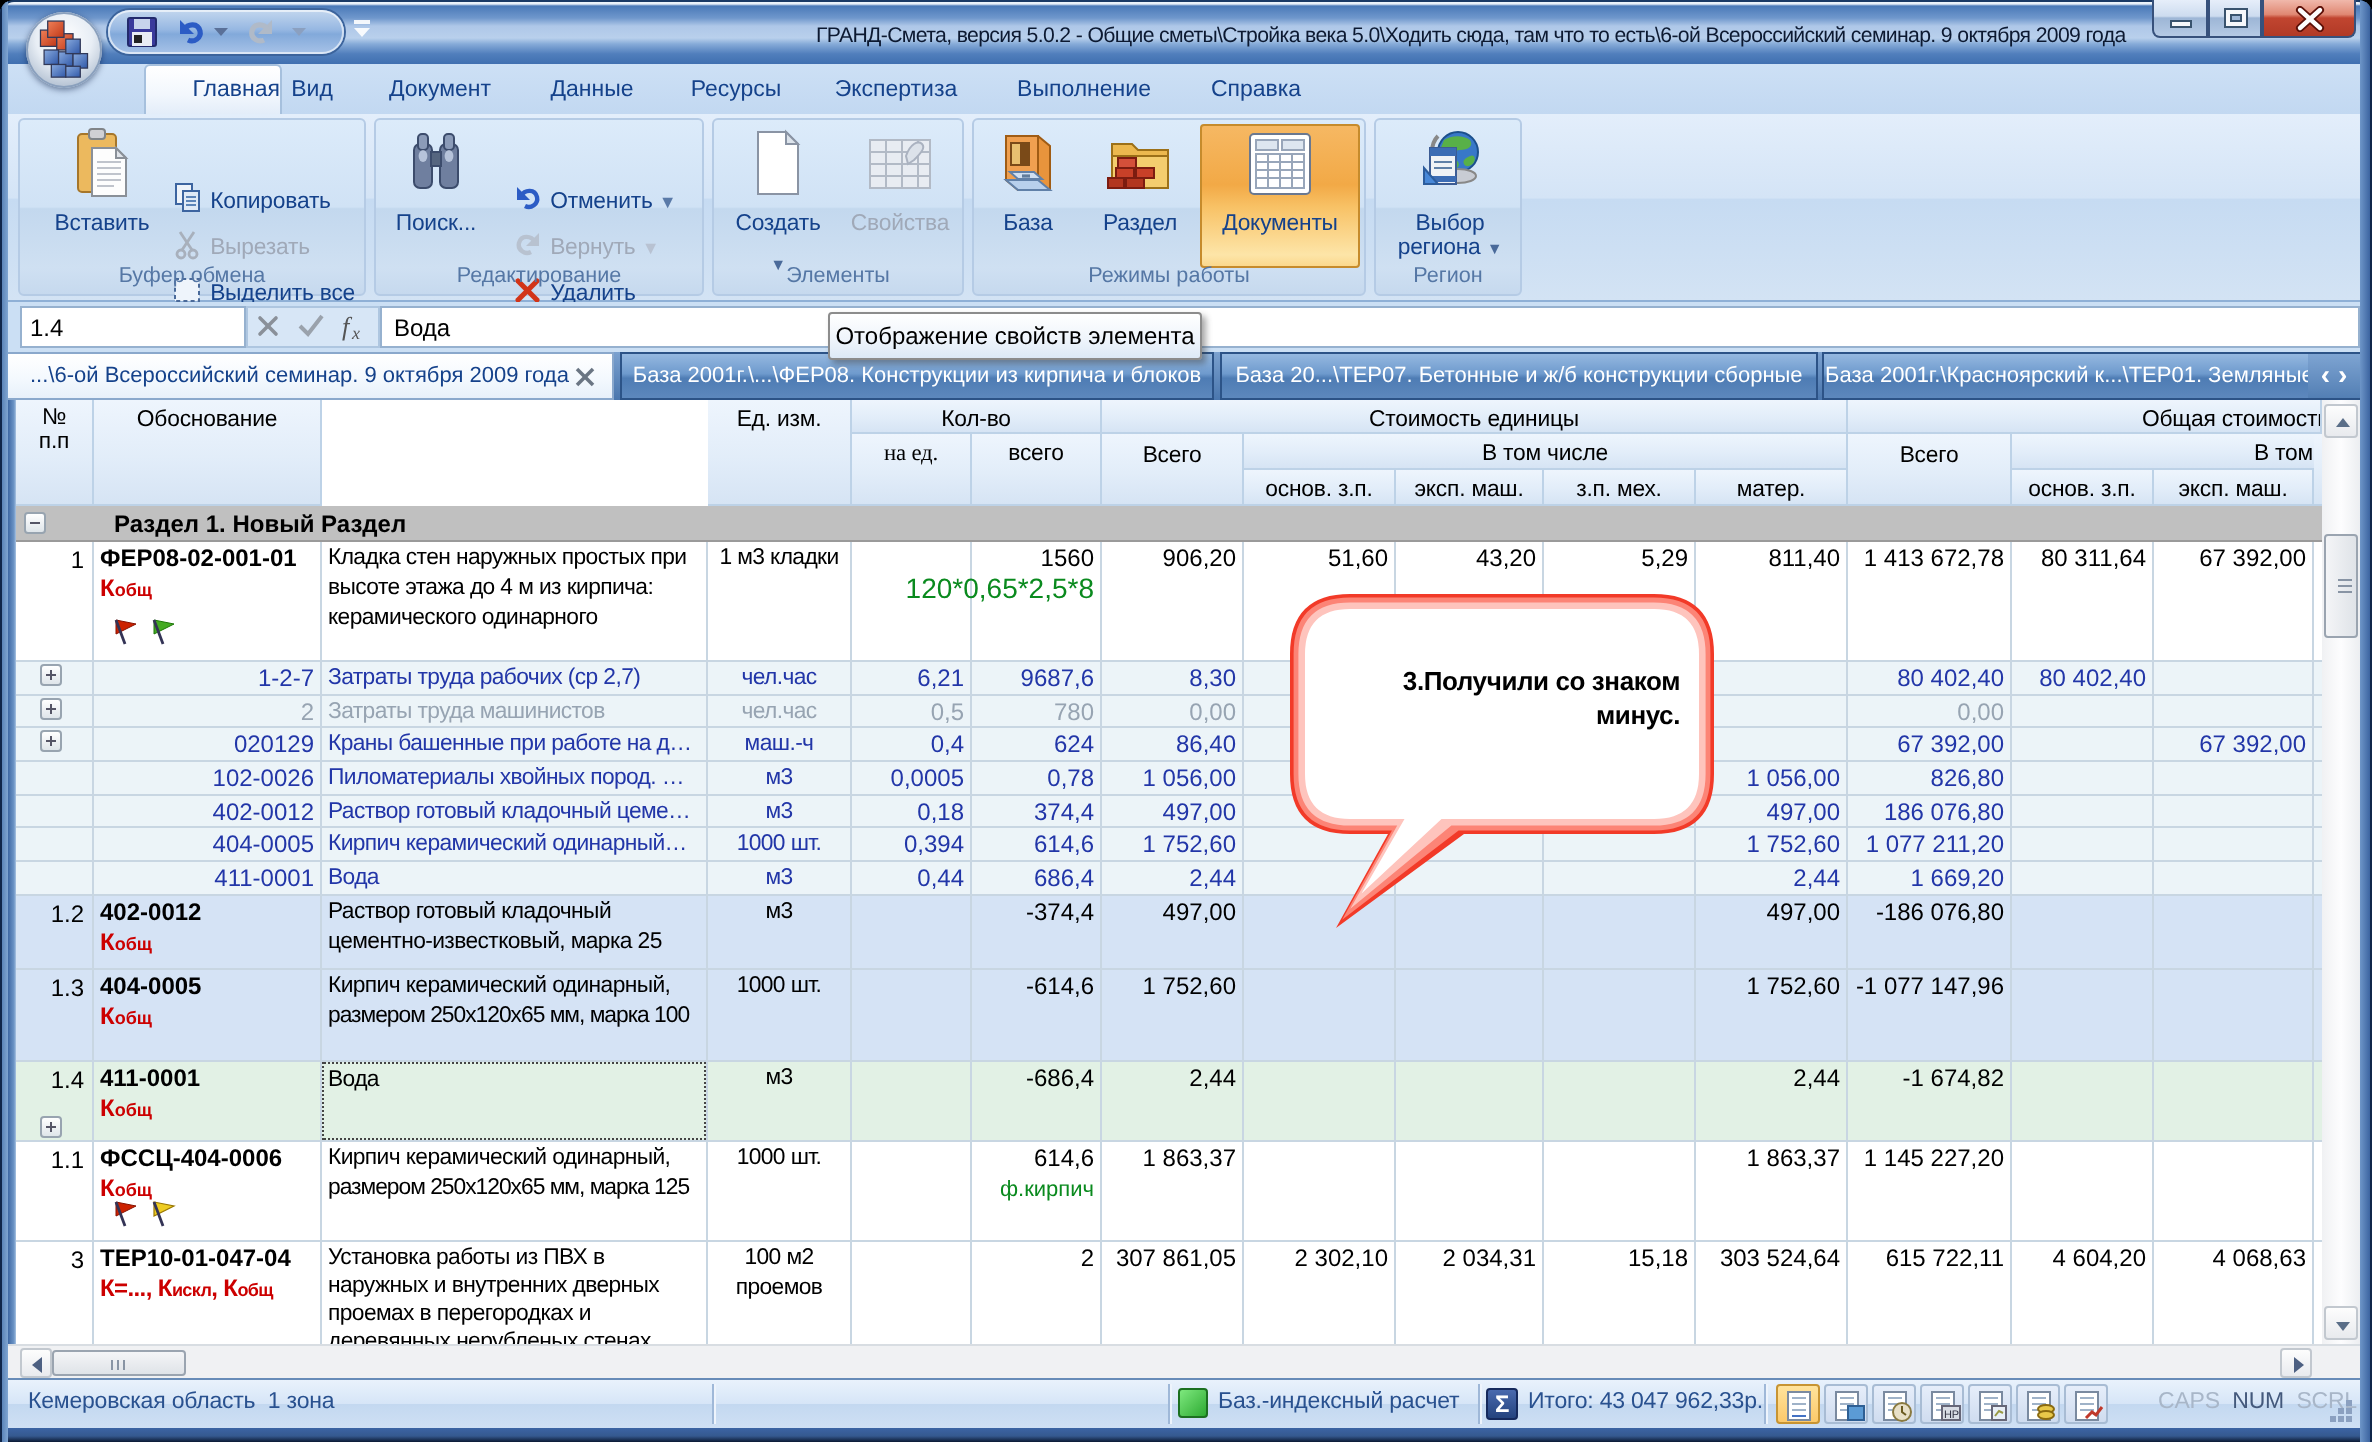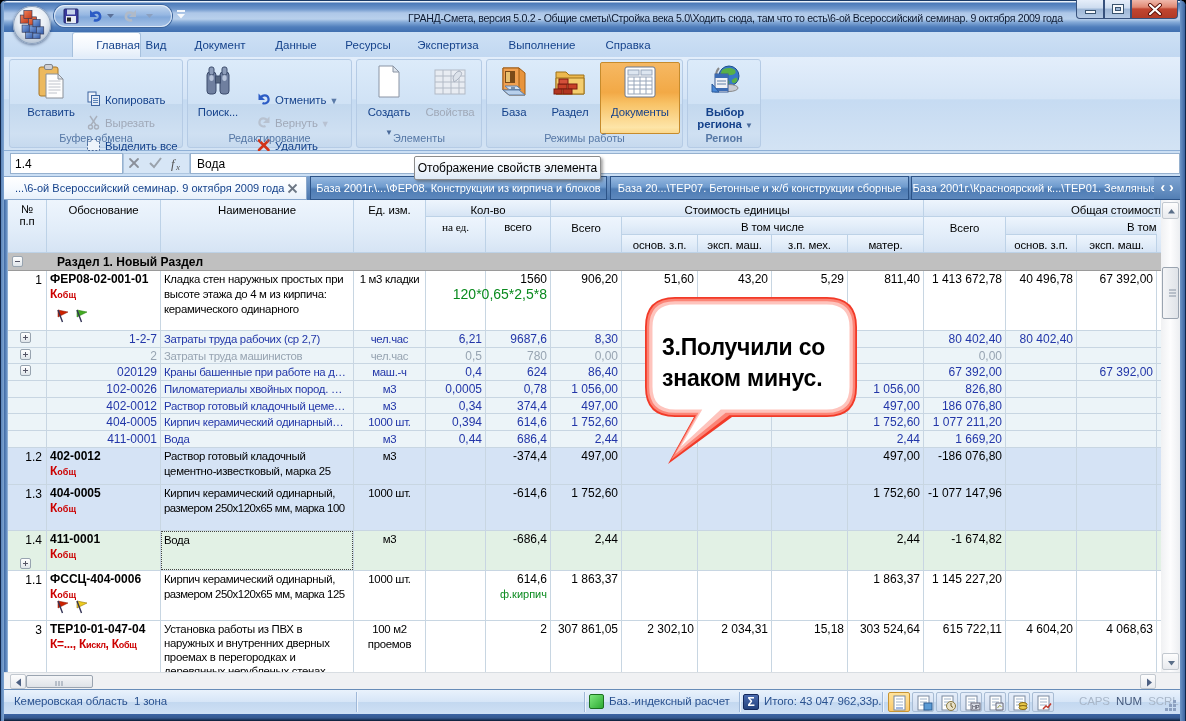--- a/index.html
+++ b/index.html
@@ -112,21 +112,21 @@
   background:linear-gradient(180deg,#e9f2fc 0,#d6e5f7 50%,#c3d8f0 51%,#cfe0f4 100%); font-size:11.5px; letter-spacing:-0.1px; color:#29518f; }
 
 
 #tooltip { left:414px; top:156px; width:187px; height:24px; z-index:90;
   background:linear-gradient(180deg,#ffffff 0,#eef4fb 60%,#dde9f6 100%);
   border:1px solid #8c8c8c; border-radius:2px; box-shadow:2px 2px 3px rgba(60,60,60,.45);
   font-size:12px; color:#000; text-align:center; line-height:22px; }
 
 
 #bubble { left:620px; top:285px; width:280px; height:190px; z-index:80; }
-#bubbletext { left:662px; top:332px; width:178px; z-index:81; font-size:23px; letter-spacing:-0.2px; font-weight:bold; color:#000; text-align:left; line-height:1.33;}
+#bubbletext { left:662px; top:332px; width:178px; z-index:81; font-size:13px; letter-spacing:-0.2px; font-weight:bold; color:#000; text-align:right; line-height:1.33;}
 </style>
 </head>
 <body>
 <div id="win">
 
   <div class="abs" id="titlebar"></div>
   <div class="abs" id="title">ГРАНД-Смета, версия 5.0.2 - Общие сметы\Стройка века 5.0\Ходить сюда, там что то есть\6-ой Всероссийский семинар. 9 октября 2009 года</div>
   <div class="abs" id="qat">
     <svg width="118" height="22" viewBox="0 0 118 22">
       <g>
@@ -351,21 +351,21 @@
               <line x1="6" y1="25" x2="30" y2="25"></line>
           <line x1="12" y1="13" x2="12" y2="30"></line>
               <line x1="18" y1="13" x2="18" y2="30"></line>
               <line x1="24" y1="13" x2="24" y2="30"></line>
             </g>
         </svg>
         <span style="position:relative;top:6px;">Документы</span>
       </div>
       <div class="glabel">Режимы работы</div>
     </div>
-    <div class="rgroup" id="g5" style="left:683px;width:74px;font-weight:bold;">
+    <div class="rgroup" id="g5" style="left:683px;width:74px;">
       <div class="bigbtn" style="left:2px;top:4px;width:70px;">
         <svg class="bicon" width="36" height="36" viewBox="0 0 36 36">
           <circle cx="22" cy="12" r="10" fill="#3878c8" stroke="#1c508c"></circle>
           <path d="M15 6 C18 4 24 3 28 6 C30 9 27 11 23 11 C20 11 18 14 21 16 C24 18 22 21 18 21 C14 20 12 16 13 11 Z" fill="#58b048"></path>
           <path d="M28 14 C30 13 31 15 30 17 C29 19 26 20 25 18 C24 16 26 15 28 14 Z" fill="#58b048"></path>
           <path d="M12 4 C8 8 8 16 12 20" fill="none" stroke="#888" stroke-width="2"></path>
           <ellipse cx="22" cy="24" rx="9" ry="3.5" fill="#c8ccd4" stroke="#888"></ellipse>
           <rect x="8" y="10" width="13" height="18" fill="#f0f2f6" stroke="#3c5c94"></rect>
           <rect x="8" y="10" width="13" height="4" fill="#3c6cb4"></rect>
           <rect x="8" y="24" width="13" height="3" fill="#3c6cb4"></rect>
@@ -414,21 +414,20 @@
 
   <div class="abs" id="gridwrap">
     <div id="gridL"></div>
     <div id="grid">
 
 <div class="hdrblock" style="position:absolute;left:0;top:0;width:1153px;height:53px;">
   <div class="hcell" style="left:0;top:0;width:39px;height:53px;">
             <div style="margin-top:-1px;">№<br>п.п</div>
           </div>
   <div class="hcell" style="left:39px;top:0;width:114px;height:53px;">Обоснование</div>
-  <div class="hcell" style="left:153px;top:0;width:193px;height:53px;">Наименование</div>
   <div class="hcell" style="left:346px;top:0;width:72px;height:53px;">Ед. изм.</div>
   <div class="hcell" style="left:418px;top:0;width:125px;height:17px;">Кол-во</div>
   <div class="hcell" style="left:418px;top:17px;width:60px;height:36px;font-family:Liberation Serif, serif;">на ед.</div>
   <div class="hcell" style="left:478px;top:17px;width:65px;height:36px;">всего</div>
   <div class="hcell" style="left:543px;top:0;width:373px;height:17px;">Стоимость единицы</div>
   <div class="hcell" style="left:543px;top:17px;width:71px;height:36px;">
             <div style="margin-top:1px;">Всего</div>
           </div>
   <div class="hcell" style="left:614px;top:17px;width:302px;height:18px;">В том числе</div>
   <div class="hcell" style="left:614px;top:35px;width:76px;height:18px;">основ. з.п.</div>
@@ -475,21 +474,21 @@
           </div>
           <div class="gc c3 ctr txt" style="width:72px;">1 м3 кладки</div>
           <div class="gc c4 " style="width:60px;"></div>
           <div class="gc c5 num" style="width:65px;overflow:visible;">1560<div class="green" style="position:absolute;right:3px;top:16px;white-space:nowrap;font-size:14px;letter-spacing:0;">120*0,65*2,5*8</div></div>
           <div class="gc c6 num" style="width:71px;">906,20</div>
           <div class="gc c7 num" style="width:76px;">51,60</div>
           <div class="gc c8 num" style="width:74px;">43,20</div>
           <div class="gc c9 num" style="width:76px;">5,29</div>
           <div class="gc c10 num" style="width:76px;">811,40</div>
           <div class="gc c11 num" style="width:82px;">1 413 672,78</div>
-          <div class="gc c12 num" style="width:71px;">40 496,78</div>
+          <div class="gc c12 num" style="width:71px;">80 311,64</div>
           <div class="gc c13 num" style="width:80px;">67 392,00</div>
           <div class="gc c14 " style="width:20px;"></div>
         </div>
 <div class="grow sub" style="top:131px;height:17px;">
           <div class="gc c0 " style="width:39px;">
             <span class="plusbox" style="left:12px;top:1px;"></span>
           </div>
           <div class="gc c1 num navy" style="width:114px;">1-2-7</div>
           <div class="gc c2 txt navy" style="width:193px;">
             <div class="tl">Затраты труда рабочих (ср 2,7)</div>
@@ -568,21 +567,21 @@
           <div class="gc c13 " style="width:80px;"></div>
           <div class="gc c14 " style="width:20px;"></div>
         </div>
 <div class="grow sub" style="top:198px;height:16px;">
           <div class="gc c0 " style="width:39px;"></div>
           <div class="gc c1 num navy" style="width:114px;">402-0012</div>
           <div class="gc c2 txt navy" style="width:193px;">
             <div class="tl">Раствор готовый кладочный цеме…</div>
           </div>
           <div class="gc c3 ctr txt navy" style="width:72px;">м3</div>
-          <div class="gc c4 num navy" style="width:60px;">0,34</div>
+          <div class="gc c4 num navy" style="width:60px;">0,18</div>
           <div class="gc c5 num navy" style="width:65px;">374,4</div>
           <div class="gc c6 num navy" style="width:71px;">497,00</div>
           <div class="gc c7 " style="width:76px;"></div>
           <div class="gc c8 " style="width:74px;"></div>
           <div class="gc c9 " style="width:76px;"></div>
           <div class="gc c10 num navy" style="width:76px;">497,00</div>
           <div class="gc c11 num navy" style="width:82px;">186 076,80</div>
           <div class="gc c12 " style="width:71px;"></div>
           <div class="gc c13 " style="width:80px;"></div>
           <div class="gc c14 " style="width:20px;"></div>

